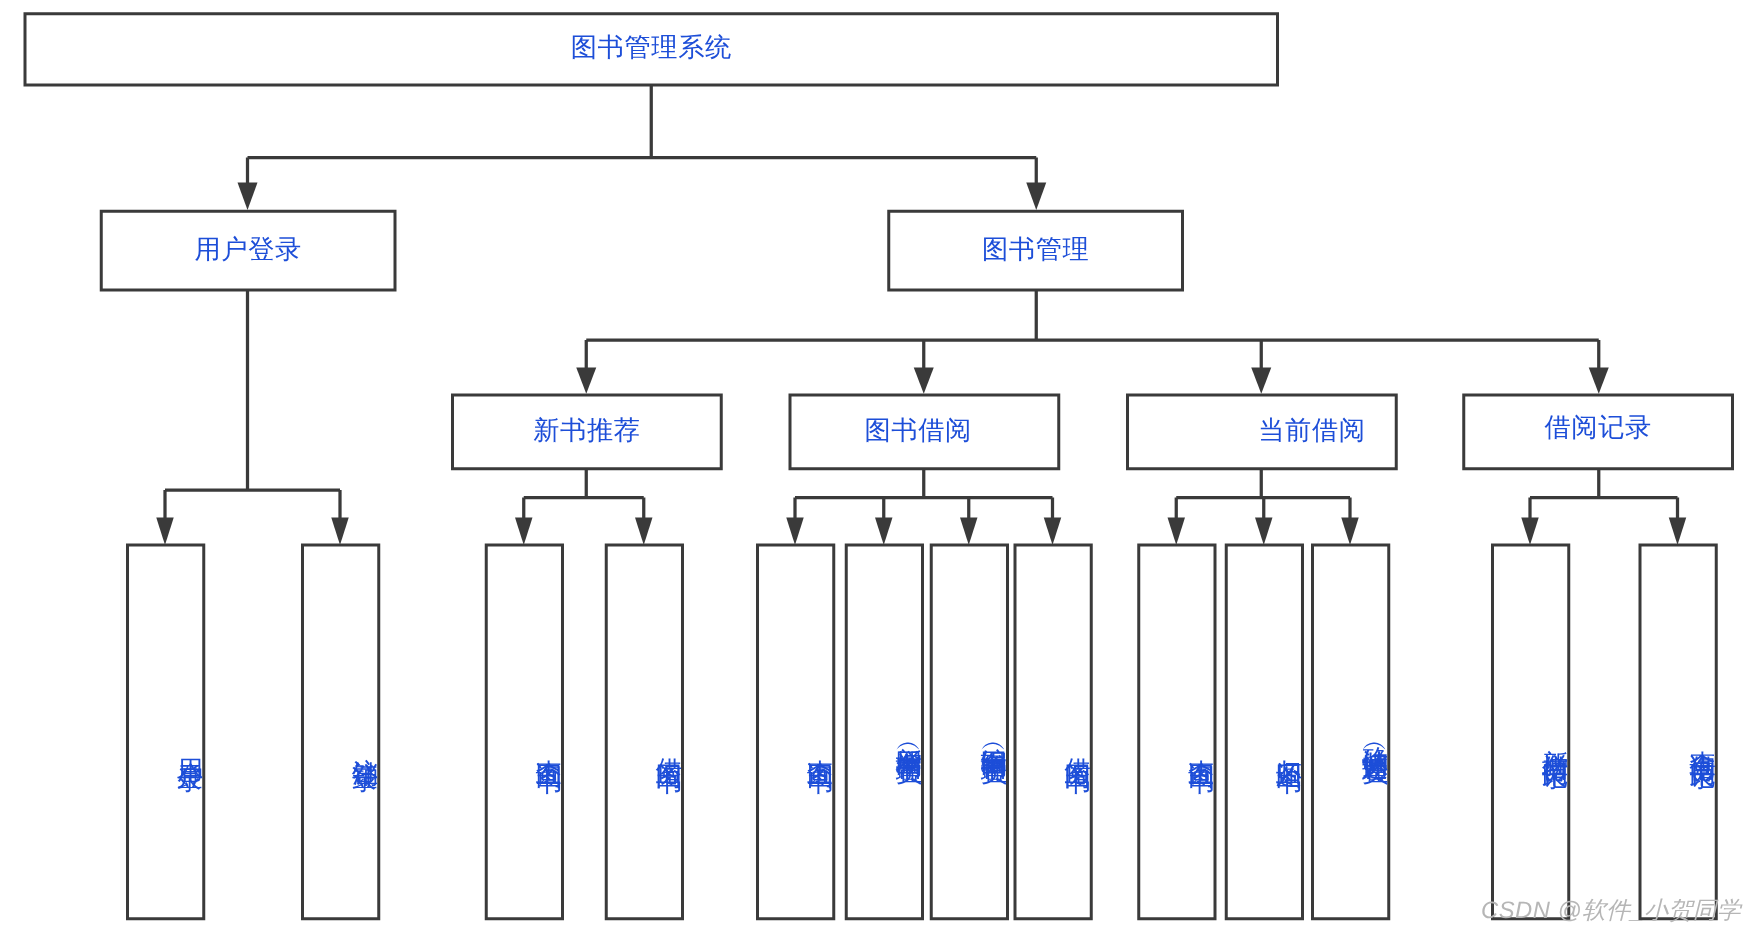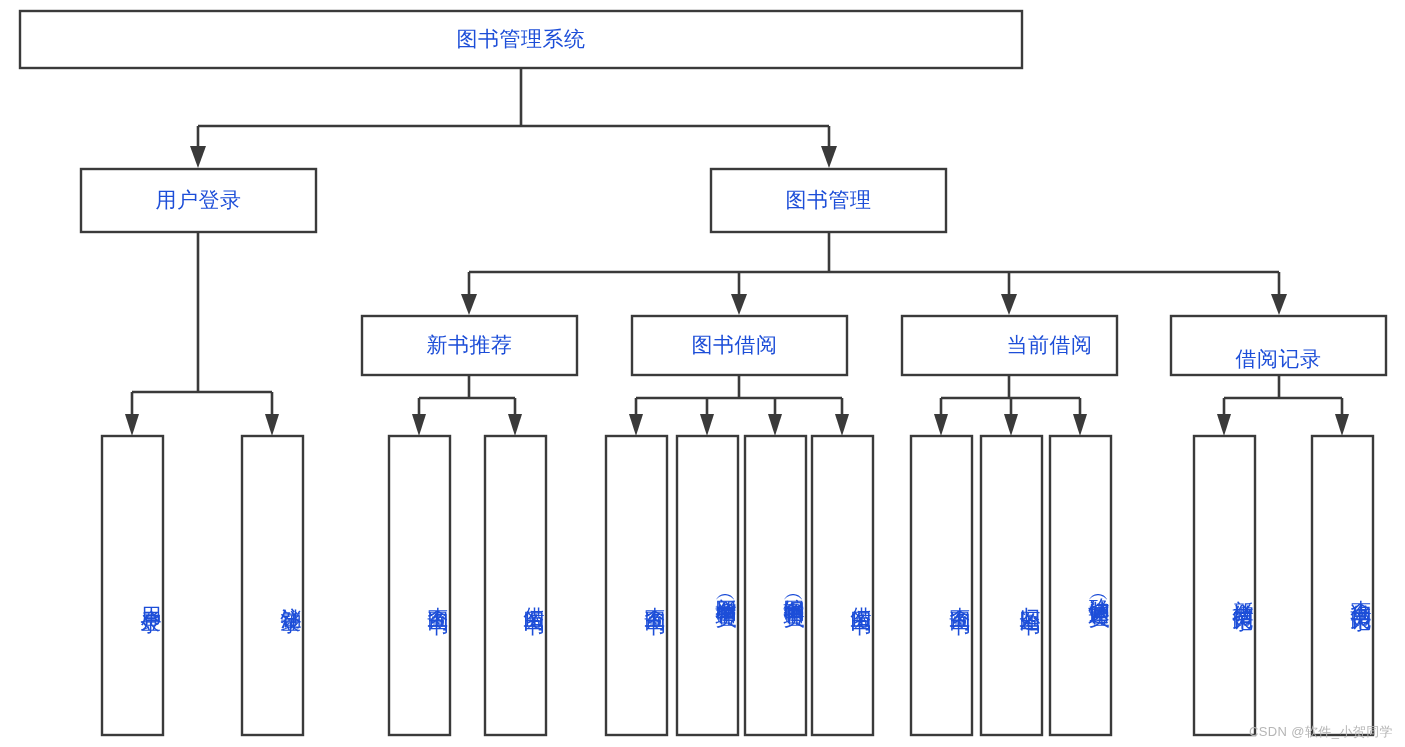--- a/index.html
+++ b/index.html
@@ -68,25 +68,26 @@
     padding-top: 6px;
   }
   .node-label.vertical.tall-text {
     padding-top: 4px;
     letter-spacing: 1.5px;
   }
   .watermark {
     position: absolute;
     right: 12px;
     bottom: 6px;
-    font-size: 13px;
+    font-size: 19px;
     color: #b6b6b6;
     font-family: "Liberation Sans", "DejaVu Sans", sans-serif;
     white-space: nowrap;
     letter-spacing: 0.4px;
+    font-style: italic;
   }
 </style>
 </head>
 <body>
 
 <div id="diagram-root">
 
   <svg class="flow" viewBox="0 0 1405 747">
 
     <g>
@@ -192,21 +193,21 @@
   </svg>
 
   <div class="node-label horizontal" style="left:20px; top:11px; width:1002px; height:57px;">图书管理系统</div>
 
   <div class="node-label horizontal" style="left:81px; top:169px; width:235px; height:63px;">用户登录</div>
   <div class="node-label horizontal" style="left:711px; top:169px; width:235px; height:63px;">图书管理</div>
 
   <div class="node-label horizontal" style="left:362px; top:316px; width:215px; height:59px;text-align:center;">新书推荐</div>
   <div class="node-label horizontal" style="left:632px; top:316px; width:205px; height:59px;">图书借阅</div>
   <div class="node-label horizontal" style="left:902px; top:316px; width:215px; height:59px;margin-left:40px;">当前借阅</div>
-  <div class="node-label horizontal" style="left:1171px; top:316px; width:215px; height:54px;margin-top:16px;">借阅记录</div>
+  <div class="node-label horizontal" style="left:1171px; top:316px; width:215px; height:54px;">借阅记录</div>
 
   <div class="node-label vertical" style="left:102px; top:472px; width:61px; height:240px;">用户登录</div>
   <div class="node-label vertical" style="left:242px; top:472px; width:61px; height:240px;">注销登录</div>
 
   <div class="node-label vertical" style="left:389px; top:472px; width:61px; height:240px;">查询图书</div>
   <div class="node-label vertical" style="left:485px; top:472px; width:61px; height:240px;">借阅图书</div>
 
   <div class="node-label vertical" style="left:606px; top:472px; width:61px; height:240px;">查询图书</div>
   <div class="node-label vertical tall-text" style="left:677px; top:440px; width:61px; height:291px;">新增图书（管理员）</div>
   <div class="node-label vertical tall-text" style="left:745px; top:440px; width:61px; height:291px;">编辑图书（管理员）</div>

